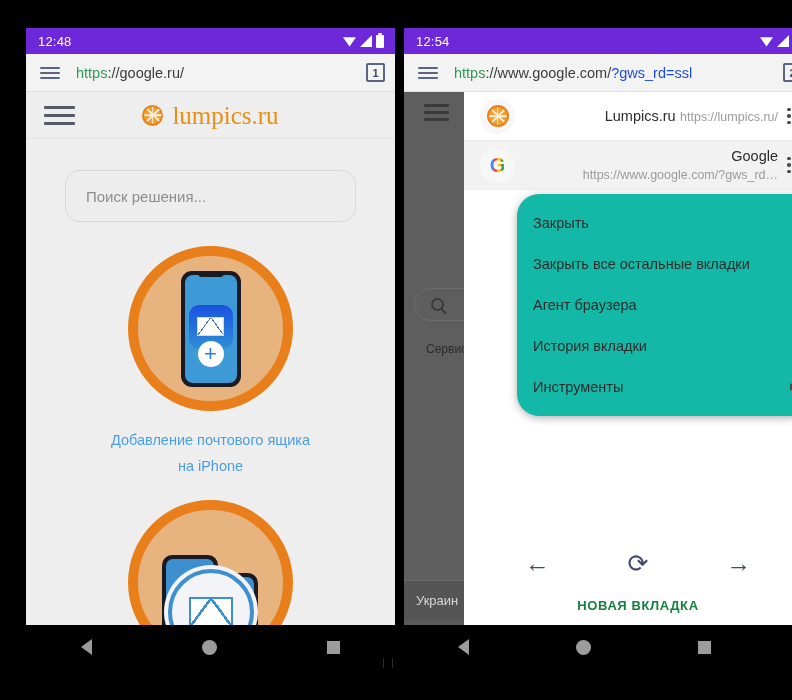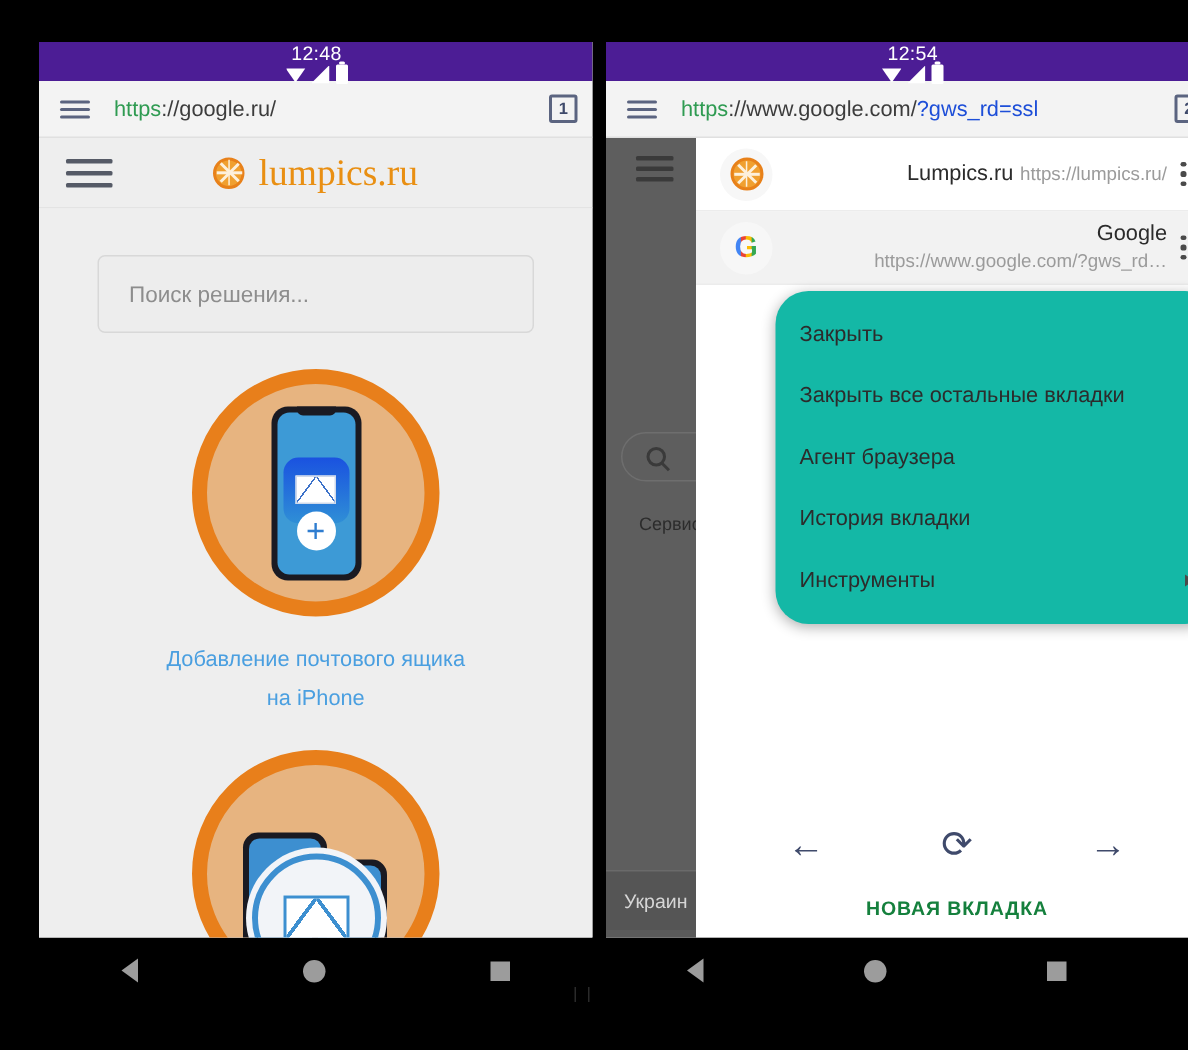--- a/index.html
+++ b/index.html
@@ -11,24 +11,23 @@
   }
   .stage { position: relative; width: 792px; height: 700px; background: #000; }
 
   
   .phone { position: absolute; overflow: hidden; background: #fff; }
   #phone-left  { left: 26px;  top: 28px; width: 369px; height: 597px; }
   #phone-right { left: 404px; top: 28px; width: 408px; height: 597px; }
 
   
   .statusbar {
-    height: 26px; background: #4c1d95; color: #fff;
+    height: 26px; background: #6d28d9; color: #fff;
     display: flex; align-items: center; justify-content: space-between;
     padding: 0 11px 0 12px;
-    flex-direction: column;
   }
   .status-time { font-size: 13px; letter-spacing: .2px; }
   .status-icons { display: flex; align-items: center; gap: 4px; }
   .ico-wifi {
     width: 13px; height: 11px; background: #fff;
     clip-path: polygon(0% 15%, 100% 15%, 50% 100%);
   }
   .ico-signal {
     width: 12px; height: 12px; background: #fff;
     clip-path: polygon(100% 0%, 100% 100%, 0% 100%);
@@ -86,21 +85,21 @@
     position: absolute; left: 50%; top: 50%; width: 1.6px; height: 17px;
     background: #fdf0dc; transform: translate(-50%,-50%) rotate(45deg);
   }
   .orange-slice i.b { transform: translate(-50%,-50%) rotate(-45deg); }
   .brand-text {
     font-family: "Liberation Serif", serif; font-size: 25px; color: #e98f12; line-height: 1;
   }
   .site-body { background: #eeeeee; height: 504px; position: relative; overflow: hidden; }
   .search-box {
     margin: 31px 39px 0 39px; height: 52px; border: 1px solid #d8d8d8;
-    background: #ededed; border-radius: 5px; display: flex; align-items: center;
+    background: #ededed; border-radius: 14px; display: flex; align-items: center;
     padding: 0 20px; font-size: 15px; color: #8d8d8d;
   }
 
   .illus-wrap { display: flex; flex-direction: column; align-items: center; margin-top: 24px; }
   .circle-badge {
     width: 165px; height: 165px; border-radius: 50%;
     background: #e7b480; border: 10px solid #e87f1b;
     display: flex; align-items: center; justify-content: center; position: relative;
   }
   .mini-phone {

